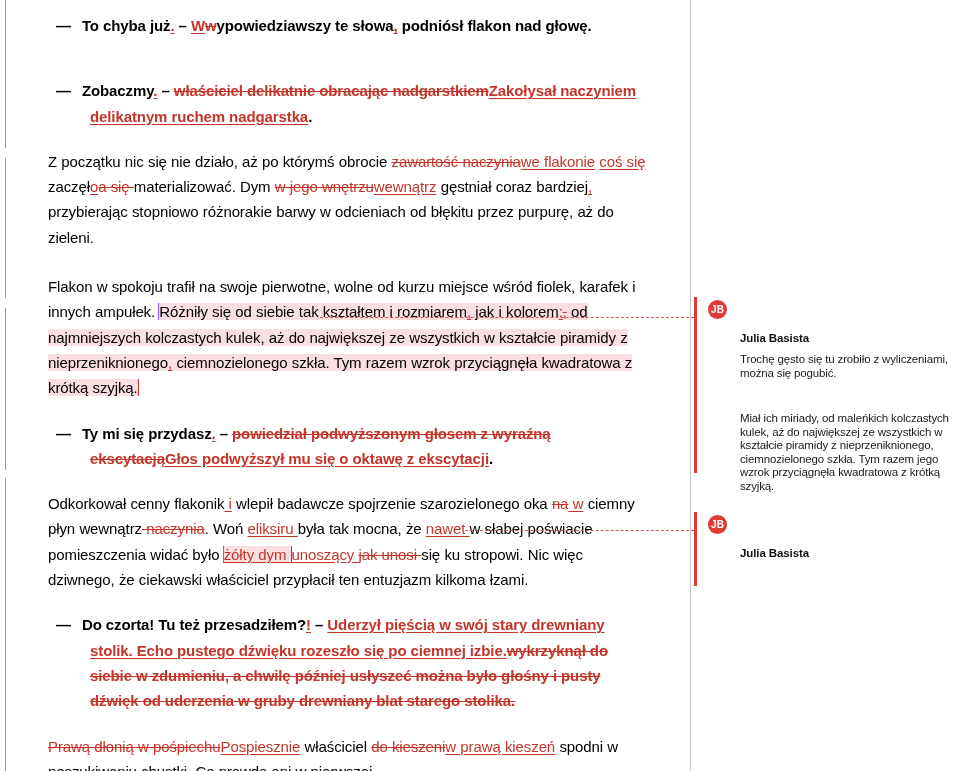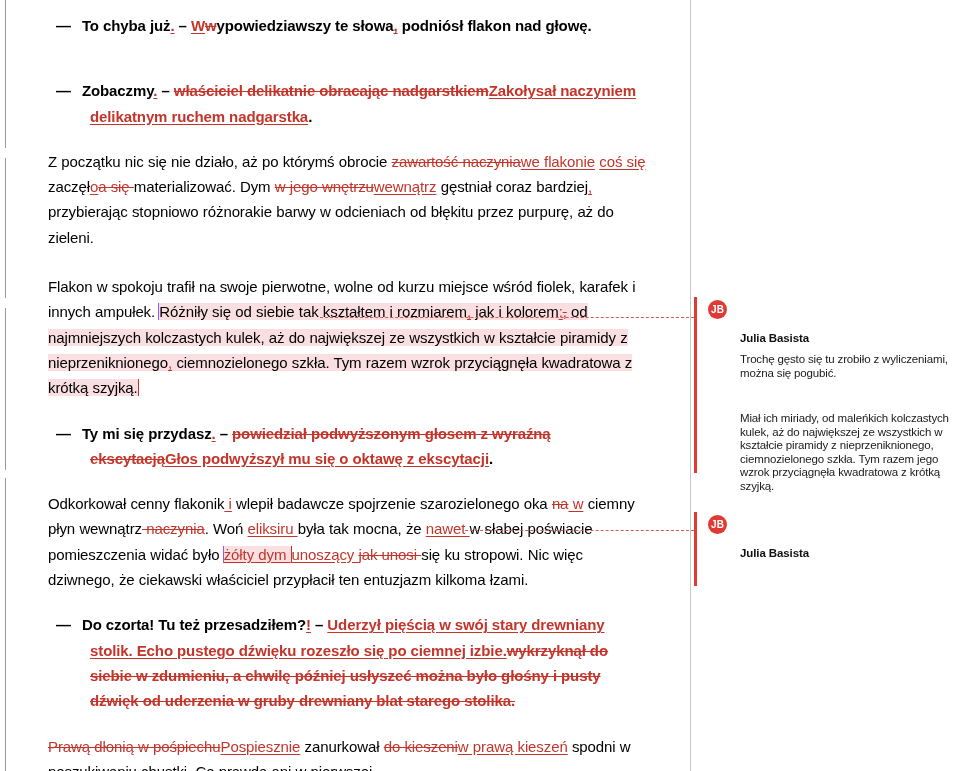--- a/index.html
+++ b/index.html
@@ -181,21 +181,21 @@
         <p class="spacer"></p>
         <p class="spacer"></p>
         <p class="para"><span>Flakon w spokoju trafił na swoje pierwotne, wolne od kurzu miejsce wśród fiolek, karafek i innych ampułek. </span><span class="hl hl-start">Różniły się od siebie tak kształtem i rozmiarem</span><span class="hl ins">,</span><span class="hl"> jak i kolorem</span><span class="hl ins">:</span><span class="hl del">,</span><span class="hl"> od najmniejszych kolczastych kulek, aż do największej ze wszystkich w kształcie piramidy z nieprzeniknionego</span><span class="hl ins">,</span><span class="hl hl-end"> ciemnozielonego szkła. Tym razem wzrok przyciągnęła kwadratowa z krótką szyjką.</span></p>
         <p class="spacer"></p>
         <p class="dialog"><span class="dash">—</span><span>Ty mi się przydasz</span><span class="ins">.</span><span> – </span><span class="del">powiedział podwyższonym głosem z wyraźną ekscytacją</span><span class="ins">Głos podwyższył mu się o oktawę z ekscytacji</span><span>.</span></p>
         <p class="spacer"></p>
         <p class="para"><span>Odkorkował cenny flakonik</span><span class="ins"> i</span><span> wlepił badawcze spojrzenie szarozielonego oka </span><span class="del">na</span><span class="ins"> w</span><span> ciemny płyn wewnątrz</span><span class="del"> naczynia</span><span>. Woń </span><span class="ins">eliksiru </span><span>była tak mocna, że </span><span class="ins">nawet </span><span>w słabej poświacie pomieszczenia widać było </span><span class="hl ins hl-start hl-end">żółty dym </span><span class="ins">unoszący </span><span class="del"> jak unosi </span><span>się ku stropowi. Nic więc dziwnego, że ciekawski właściciel przypłacił ten entuzjazm kilkoma łzami.</span></p>
         <p class="spacer"></p>
         <p class="dialog"><span class="dash">—</span><span>Do czorta! Tu też przesadziłem?</span><span class="ins">!</span><span> – </span><span class="ins">Uderzył pięścią w swój stary drewniany stolik. Echo pustego dźwięku rozeszło się po ciemnej izbie.</span><span class="del">wykrzyknął do siebie w zdumieniu, a chwilę później usłyszeć można było głośny i pusty dźwięk od uderzenia w gruby drewniany blat starego stolika.</span></p>
         <p class="spacer"></p>
-        <p class="para"><span class="del">Prawą dłonią w pośpiechu</span><span class="ins">Pospiesznie</span><span> zanurkował </span><span class="del">do kieszeni</span><span class="ins">w prawą kieszeń</span><span> spodni w poszukiwaniu chustki. Co prawda ani w pierwszej</span></p>
+        <p class="para"><span class="del">Prawą dłonią w pośpiechu</span><span class="ins">Pospiesznie</span><span> właściciel </span><span class="del">do kieszeni</span><span class="ins">w prawą kieszeń</span><span> spodni w poszukiwaniu chustki. Co prawda ani w pierwszej</span></p>
       </div>
   </div>
 
   <div class="page-divider"></div>
 
   <div class="anchor-line" style="left:320px;top:317px;width:374px;"></div>
   <div class="anchor-line" style="left:465px;top:530px;width:229px;"></div>
 
   <div class="comments" id="comments">
       <div class="comment" style="top: 297px;">

